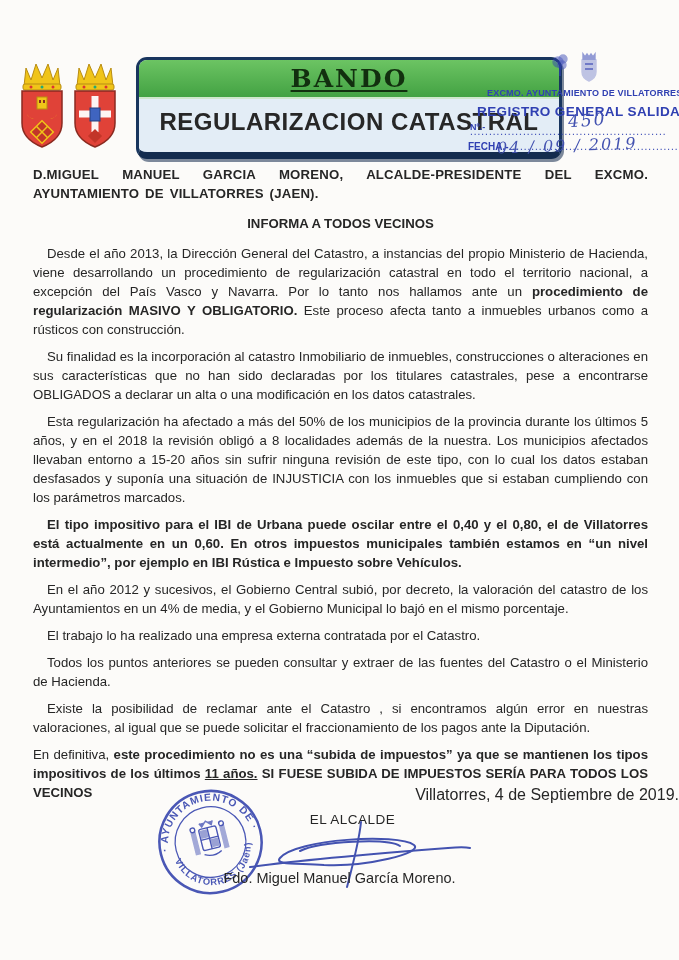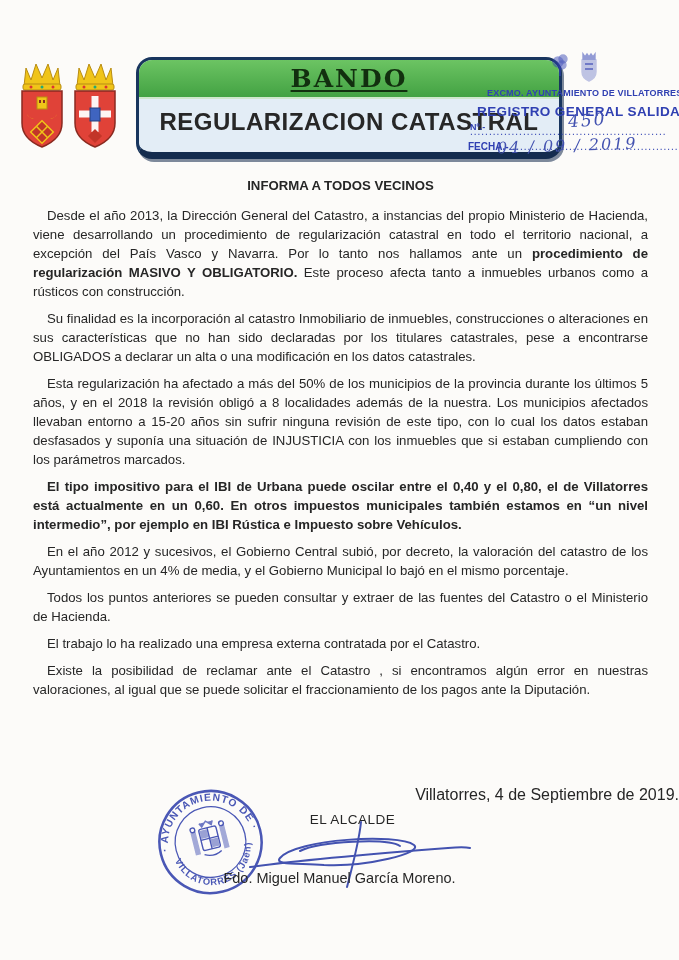--- a/index.html
+++ b/index.html
@@ -5,21 +5,21 @@
   html,body{margin:0;padding:0;}
   body{background:#e8e8e8;font-family:"Liberation Sans",sans-serif;}
   .page{position:relative;width:679px;height:960px;background:#fcfbf9;margin:0 auto;overflow:hidden;color:#262626;}
 
   
   .coats{position:absolute;left:18px;top:58px;display:flex;gap:4px;}
   .coats svg{display:block;}
 
   
   .title-box{position:absolute;left:136px;top:57px;width:420px;height:92px;
-    border:3px solid #18355e;border-bottom:7px solid #142c4e;border-radius:16px;
+    border:3px solid #18355e;border-bottom:7px solid #142c4e;border-radius:11px;
     box-shadow:2px 3px 0 rgba(20,44,78,.55);overflow:hidden;background:#e3edf6;z-index:1;}
   .title-green{height:37px;background:linear-gradient(#6cc463,#43a243);display:flex;align-items:center;justify-content:center;border-bottom:2px solid #cfe7cc;}
   .bando{font-family:"DejaVu Serif",serif;font-weight:bold;font-size:25px;letter-spacing:2px;color:#12300f;text-decoration:underline;text-underline-offset:3px;}
   .title-light{height:45px;display:flex;align-items:center;justify-content:center;}
   .subtitle{font-size:24px;font-weight:bold;color:#272727;letter-spacing:.5px;white-space:nowrap;}
 
   
   .reg-stamp{position:absolute;left:0;top:0;width:679px;height:175px;z-index:3;pointer-events:none;color:#3040b2;}
   .reg-emblems{position:absolute;left:549px;top:50px;}
   .reg-l1{position:absolute;left:443px;top:88px;font-size:9px;font-weight:bold;letter-spacing:.2px;white-space:nowrap;color:#3040b2;padding-left:44px;}
@@ -126,29 +126,31 @@
     <span class="reg-l1">EXCMO. AYUNTAMIENTO DE VILLATORRES (JAÉN)</span>
     <span class="reg-l2">REGISTRO GENERAL SALIDA</span>
     <span class="reg-num-label">Nº.-</span>
     <span class="reg-num-dots">....................................................</span>
     <span class="reg-num-val hand">450</span>
     <span class="reg-fecha"><span>FECHA.-</span><span class="reg-fecha-dots">.....................................................</span></span>
     <span class="reg-fecha-val hand">04 / 09 / 2019</span>
   </div>
 
   <div class="doc">
+    <p class="addressee no-indent">D.MIGUEL MANUEL GARCIA MORENO, ALCALDE-PRESIDENTE DEL EXCMO. AYUNTAMIENTO  DE VILLATORRES (JAEN).</p>
     <p class="informa">INFORMA A TODOS VECINOS</p>
     <p><span>Desde el año 2013, la Dirección General del Catastro, a instancias del propio Ministerio de Hacienda, viene desarrollando un procedimiento de regularización catastral en todo el territorio nacional, a excepción del País Vasco y Navarra. Por lo tanto nos hallamos ante un </span><span class="b">procedimiento de regularización MASIVO Y OBLIGATORIO.</span><span> Este proceso afecta tanto a inmuebles urbanos como a rústicos con construcción.</span></p>
     <p>Su finalidad es la incorporación al catastro Inmobiliario de inmuebles, construcciones o alteraciones en sus características que no han sido declaradas por los titulares catastrales, pese a encontrarse OBLIGADOS a declarar un alta o una modificación en los datos catastrales.</p>
     <p>Esta regularización ha afectado a más del 50% de los municipios de la provincia durante los últimos 5 años, y en el 2018 la revisión obligó a 8 localidades además de la nuestra. Los municipios afectados llevaban entorno a 15-20 años sin sufrir ninguna revisión de este tipo, con lo cual los datos estaban desfasados y suponía una situación de INJUSTICIA con los inmuebles que si estaban cumpliendo con los parámetros marcados.</p>
     <p class="b">El tipo impositivo para el IBI de Urbana puede oscilar entre el 0,40 y el 0,80, el de Villatorres está actualmente en un 0,60. En otros impuestos municipales también estamos en “un nivel intermedio”, por ejemplo en IBI Rústica e  Impuesto sobre Vehículos.</p>
     <p>En el año 2012 y sucesivos, el Gobierno Central subió, por decreto, la valoración del catastro de los Ayuntamientos en un 4% de media, y el Gobierno Municipal lo bajó en el mismo porcentaje.</p>
+    <p>El trabajo lo ha realizado una empresa externa contratada por el Catastro.</p>
     <p>Todos los puntos anteriores se pueden consultar y extraer de las fuentes del Catastro o el Ministerio de Hacienda.</p>
-    <p>El trabajo lo ha realizado una empresa externa contratada por el Catastro.</p>
     <p>Existe la posibilidad de reclamar ante el Catastro , si encontramos algún error en nuestras valoraciones, al igual que se puede solicitar el fraccionamiento de los pagos ante la Diputación.</p>
+    <p class="no-indent"><span>En definitiva, </span><span class="b">este procedimiento no es una “subida de impuestos” ya que se mantienen los tipos impositivos de los últimos </span><span class="bu">11 años.</span><span class="b">  SI FUESE SUBIDA  DE IMPUESTOS SERÍA PARA TODOS LOS VECINOS</span></p>
   </div>
 
   <div class="footer">
     <div class="place-date">Villatorres, 4 de Septiembre de 2019.</div>
     <div class="alcalde">EL ALCALDE</div>
 
     <span class="round-stamp">
       <svg width="108" height="108" viewBox="0 0 110 110">
         <defs>
           <path id="arcTop" d="M 11 57 A 44 44 0 1 1 99 57" fill="none"></path>

